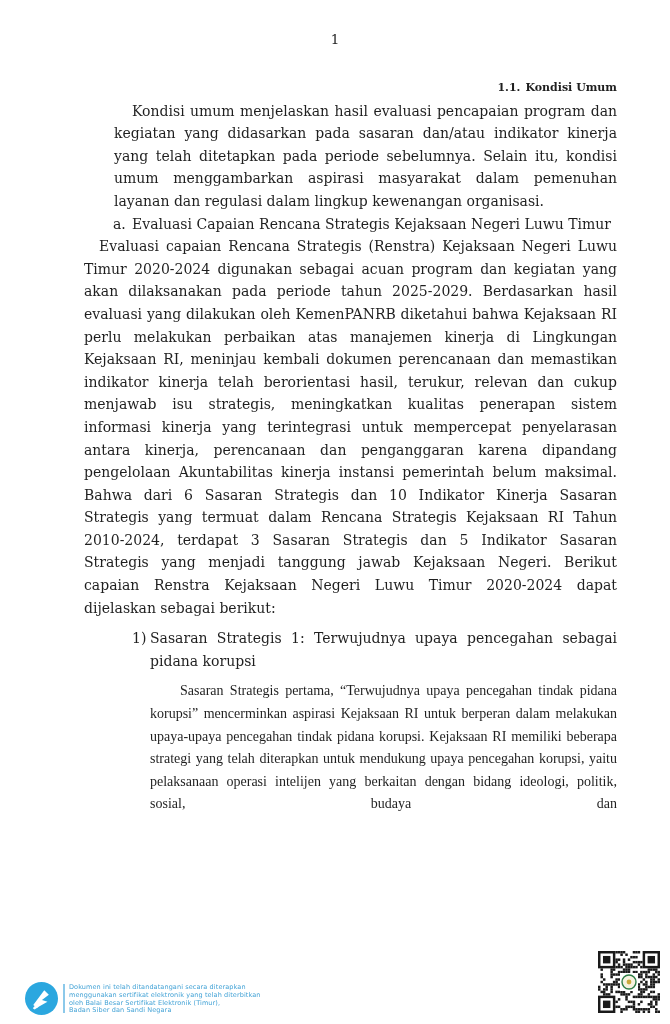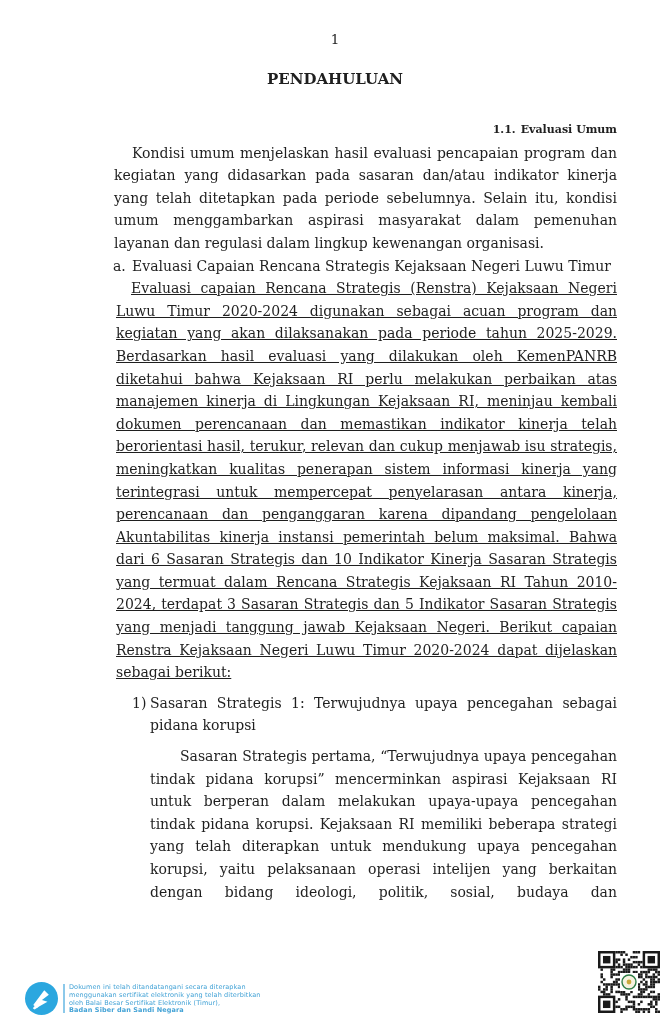--- a/index.html
+++ b/index.html
@@ -42,74 +42,73 @@
   .para-intro {
     margin:0 53px 0 114px;
     text-indent:18px;
   }
   .item-a {
     display:flex;
     margin:0 53px 0 113px;
   }
   .item-a .marker { width:19px; flex:none; }
   .para-a {
-    margin:0 53px 0 116px;
+    margin:0 53px 0 84px;
     text-indent:15px;
-    text-decoration:underline;
   }
   .subitem {
     display:flex;
     margin:8px 53px 0 132px;
   }
   .subitem .marker { width:18px; flex:none; }
   .subitem .subitem-text { flex:1; text-align:justify; }
   .para-sub {
     margin:8px 53px 12px 150px;
     text-indent:30px;
     text-align-last:justify;
+    font-family:Liberation Serif, serif;
   }
   
   .footer-logo {
     position:absolute; left:25px; top:982px;
     width:33px; height:33px;
   }
   .footer-divider {
     position:absolute; left:63px; top:984px;
     width:1.5px; height:29px;
     background:#8cc9ea;
   }
   .footer-text {
     position:absolute; left:69px; top:984px;
     width:230px;
     font-family:"DejaVu Sans","Liberation Sans",sans-serif;
     font-size:6.5px;
     line-height:7.8px;
     color:#44a3d6;
     letter-spacing:0.1px;
   }
-  .footer-text .line-bold { font-weight:bold; }
+  .footer-text .line-bold { font-weight:normal; }
   .qr-code {
     position:absolute; left:598px; top:951px;
     width:62px; height:62px;
   }
 </style>
 </head>
 <body>
 
 <div class="page">
 
   <div class="page-number">1</div>
 
   <div class="chapter-heading">
-    <div>PENDAHULUAN</div>
   </div>
 
   <div class="sec-heading body-text">
     <span class="sec-num">1.1.</span>
-    <span>Evaluasi Umum</span>
+    <span>Kondisi Umum</span>
   </div>
 
   <p class="body-text para-intro">Kondisi umum menjelaskan hasil evaluasi pencapaian program dan kegiatan yang didasarkan pada sasaran dan/atau indikator kinerja yang telah ditetapkan pada periode sebelumnya. Selain itu, kondisi umum menggambarkan aspirasi masyarakat dalam pemenuhan layanan dan regulasi dalam lingkup kewenangan organisasi.</p>
 
   <div class="body-text item-a">
     <span class="marker">a.</span>
     <span>Evaluasi Capaian Rencana Strategis Kejaksaan Negeri Luwu Timur</span>
   </div>
 
   <p class="body-text para-a">Evaluasi capaian Rencana Strategis (Renstra) Kejaksaan Negeri Luwu Timur 2020-2024 digunakan sebagai acuan program dan kegiatan yang akan dilaksanakan pada periode tahun 2025-2029. Berdasarkan hasil evaluasi yang dilakukan oleh KemenPANRB diketahui bahwa Kejaksaan RI perlu melakukan perbaikan atas manajemen kinerja di Lingkungan Kejaksaan RI, meninjau kembali dokumen perencanaan dan memastikan indikator kinerja telah berorientasi hasil, terukur, relevan dan cukup menjawab isu strategis, meningkatkan kualitas penerapan sistem informasi kinerja yang terintegrasi untuk mempercepat penyelarasan antara kinerja, perencanaan dan penganggaran karena dipandang pengelolaan Akuntabilitas kinerja instansi pemerintah belum maksimal. Bahwa dari 6 Sasaran Strategis dan 10 Indikator Kinerja Sasaran Strategis yang termuat dalam Rencana Strategis Kejaksaan RI Tahun 2010-2024, terdapat 3 Sasaran Strategis dan 5 Indikator Sasaran Strategis yang menjadi tanggung jawab Kejaksaan Negeri. Berikut capaian Renstra Kejaksaan Negeri Luwu Timur 2020-2024 dapat dijelaskan sebagai berikut:</p>

